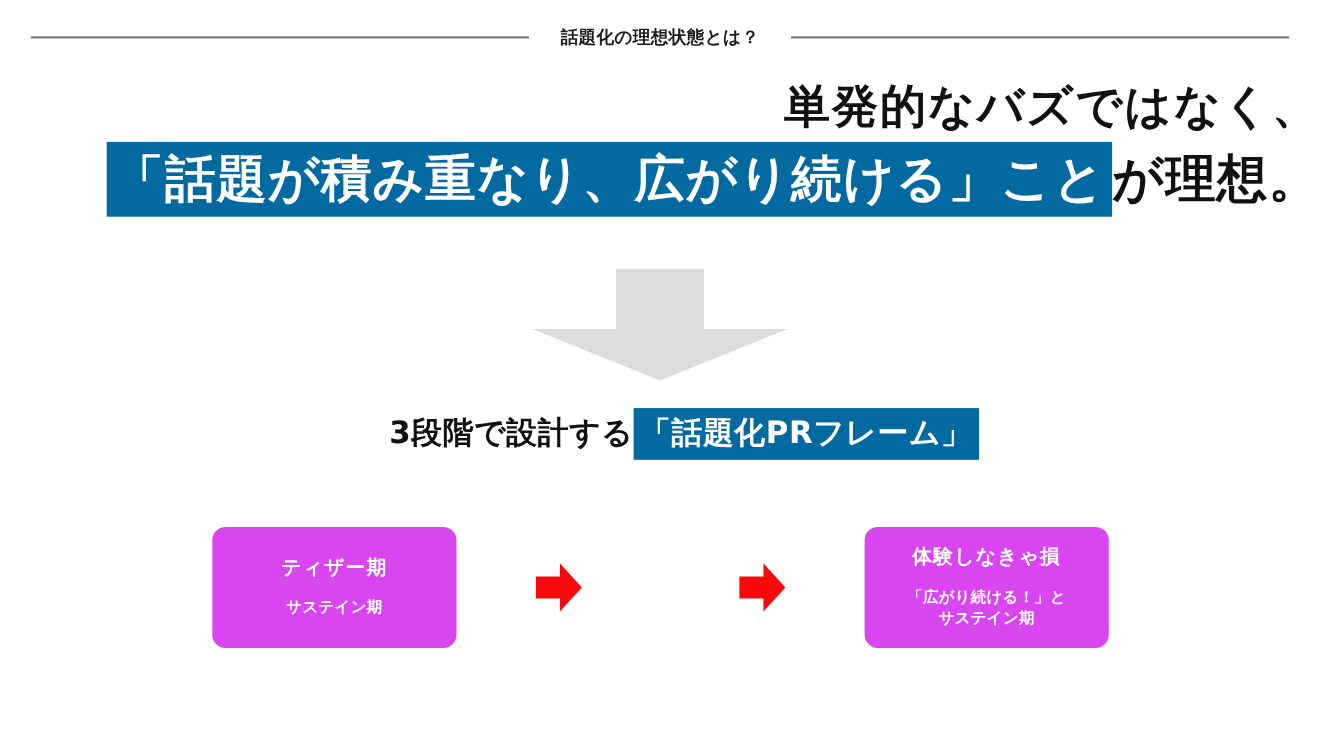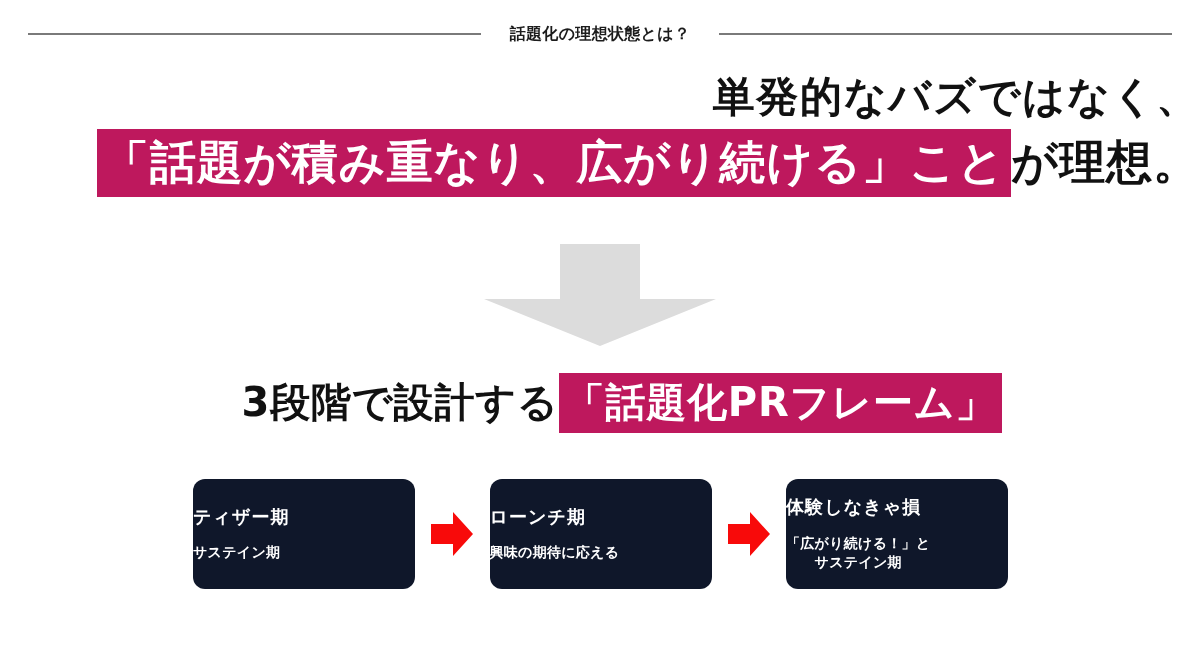--- a/index.html
+++ b/index.html
@@ -60,21 +60,21 @@
   .headline-line2 {
     margin-top: 12px;
     font-size: 46px;
     font-weight: 700;
     letter-spacing: 0.02em;
     line-height: 1.22;
     color: #111111;
     white-space: nowrap;
   }
   .hl {
-    background: #be185d;
+    background: #0369a1;
     color: #ffffff;
     padding: 6px 6px 8px 6px;
     box-decoration-break: clone;
     -webkit-box-decoration-break: clone;
   }
 
   
   .down-arrow-wrap {
     position: absolute;
     left: 0;
@@ -88,21 +88,21 @@
     height: 102px;
   }
 
   
   .subhead {
     position: absolute;
     left: 0;
     right: 0;
     top: 376px;
     text-align: center;
-    font-size: 40px;
+    font-size: 28px;
     font-weight: 700;
     letter-spacing: 0.02em;
     color: #111111;
     white-space: nowrap;
     line-height: 1.3;
     margin-left: 44px;
   }
 
   
   .flow {
@@ -110,25 +110,25 @@
     left: 193px;
     top: 478px;
     width: 815px;
     height: 112px;
     display: flex;
     align-items: center;
   }
   .stage-box {
     width: 222px;
     height: 110px;
-    background: #0f172a;
+    background: #d946ef;
     border-radius: 12px;
     display: flex;
     flex-direction: column;
-    align-items: flex-start;
+    align-items: center;
     justify-content: center;
     color: #ffffff;
     text-align: center;
     flex: 0 0 auto;
   }
   .stage-title {
     font-size: 18px;
     font-weight: 700;
     letter-spacing: 0.06em;
     line-height: 1.2;
@@ -184,26 +184,20 @@
       <span>サステイン期</span>
     </div>
   </div>
 
   <div class="flow-arrow">
     <svg width="42" height="44" viewBox="0 0 42 44" aria-hidden="true">
       <polygon points="0,12 22,12 22,0 42,22 22,44 22,32 0,32" fill="#F80A0A"></polygon>
     </svg>
   </div>
 
-  <div class="stage-box">
-    <div class="stage-title">ローンチ期</div>
-    <div class="stage-desc">
-      <span>興味の期待に応える</span>
-    </div>
-  </div>
 
   <div class="flow-arrow">
     <svg width="42" height="44" viewBox="0 0 42 44" aria-hidden="true">
       <polygon points="0,12 22,12 22,0 42,22 22,44 22,32 0,32" fill="#F80A0A"></polygon>
     </svg>
   </div>
 
   <div class="stage-box">
     <div class="stage-title">体験しなきゃ損</div>
     <div class="stage-desc">

